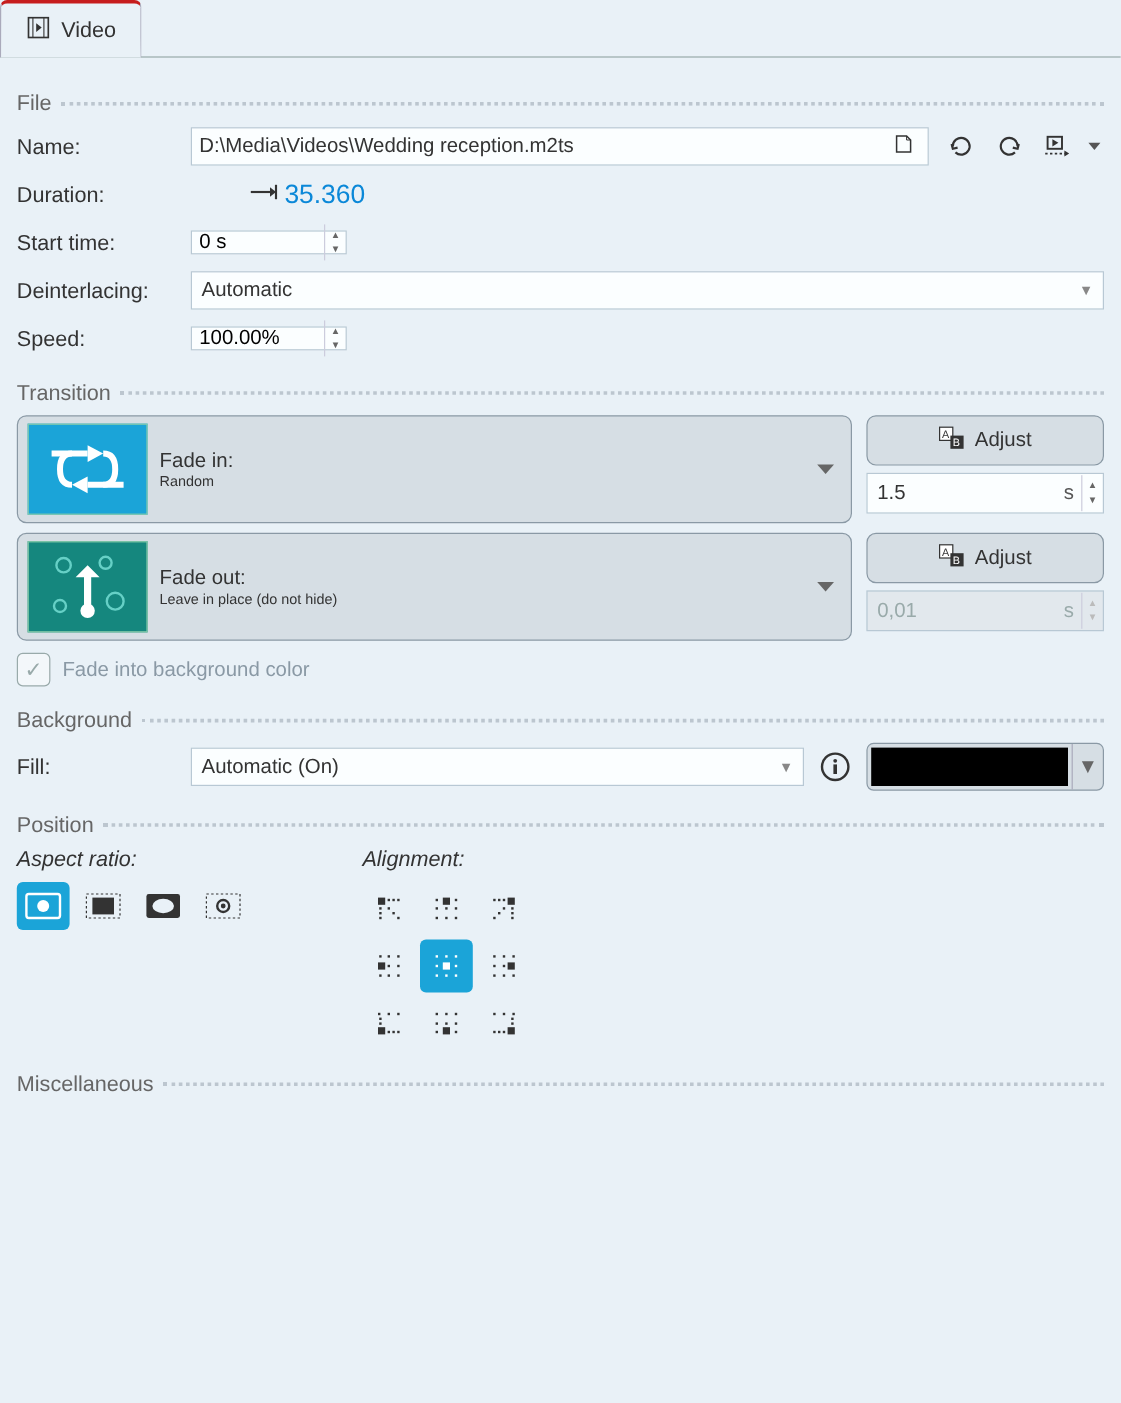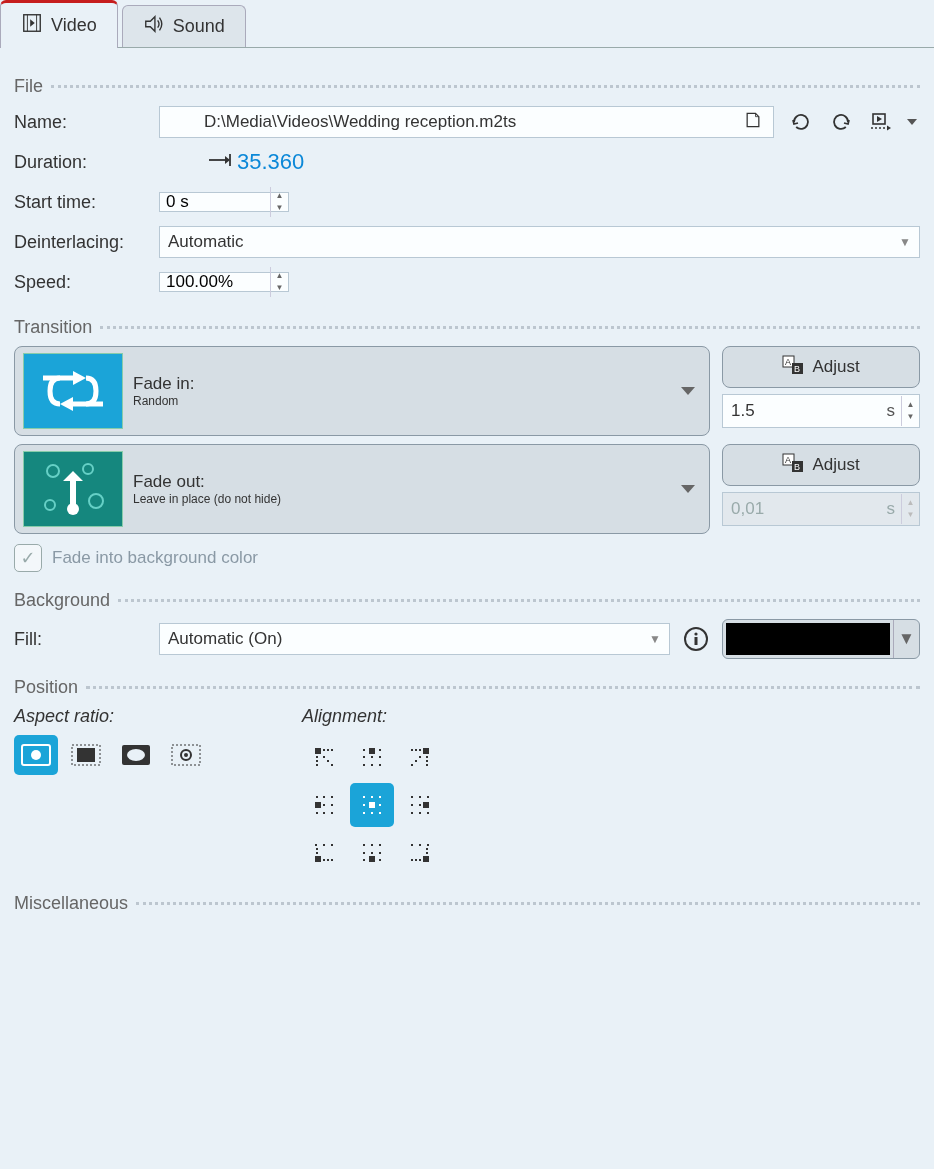--- a/index.html
+++ b/index.html
@@ -67,43 +67,33 @@
     <span>
       <svg viewBox="0 0 24 24" width="22" height="22">
           <rect x="3" y="3" width="18" height="18" fill="none" stroke="#333" stroke-width="1.5"></rect>
           <line x1="7" y1="3" x2="7" y2="21" stroke="#333"></line>
           <line x1="17" y1="3" x2="17" y2="21" stroke="#333"></line>
           <polygon points="10,8 15,12 10,16" fill="#333"></polygon>
         </svg>
     </span>
     <span class="tab-label">Video</span>
   </div>
-  <div class="tab">
-    <span>
-      <svg viewBox="0 0 24 24" width="22" height="22">
-          <polygon points="3,9 8,9 13,4 13,20 8,15 3,15" fill="none" stroke="#333" stroke-width="1.5"></polygon>
-          <path d="M16 8 Q19 12 16 16" fill="none" stroke="#333" stroke-width="1.5"></path>
-          <path d="M18 5 Q23 12 18 19" fill="none" stroke="#333" stroke-width="1.5"></path>
-        </svg>
-    </span>
-    <span class="tab-label">Sound</span>
-  </div>
 </div>
 
 <div class="content">
 
   <div class="section-header">
     <span class="title">File</span>
       <div class="dots"></div>
   </div>
 
   <div class="row">
     <div class="label-col">Name:</div>
     <div class="text-input">
-      <span style="flex:1; overflow:hidden; white-space:nowrap;margin-left:38px;">D:\Media\Videos\Wedding reception.m2ts</span>
+      <span style="flex:1; overflow:hidden; white-space:nowrap;">D:\Media\Videos\Wedding reception.m2ts</span>
       <span class="file-browse-icon">
         <svg width="20" height="20" viewBox="0 0 24 24">
             <path d="M5 4 h10 l4 4 v12 h-14 z" fill="none" stroke="#333" stroke-width="1.5"></path>
             <path d="M15 4 v4 h4" fill="none" stroke="#333"></path>
           </svg>
       </span>
     </div>
     <div class="toolbar-icons">
       <div class="icon-btn">
         <svg width="24" height="24" viewBox="0 0 24 24">

